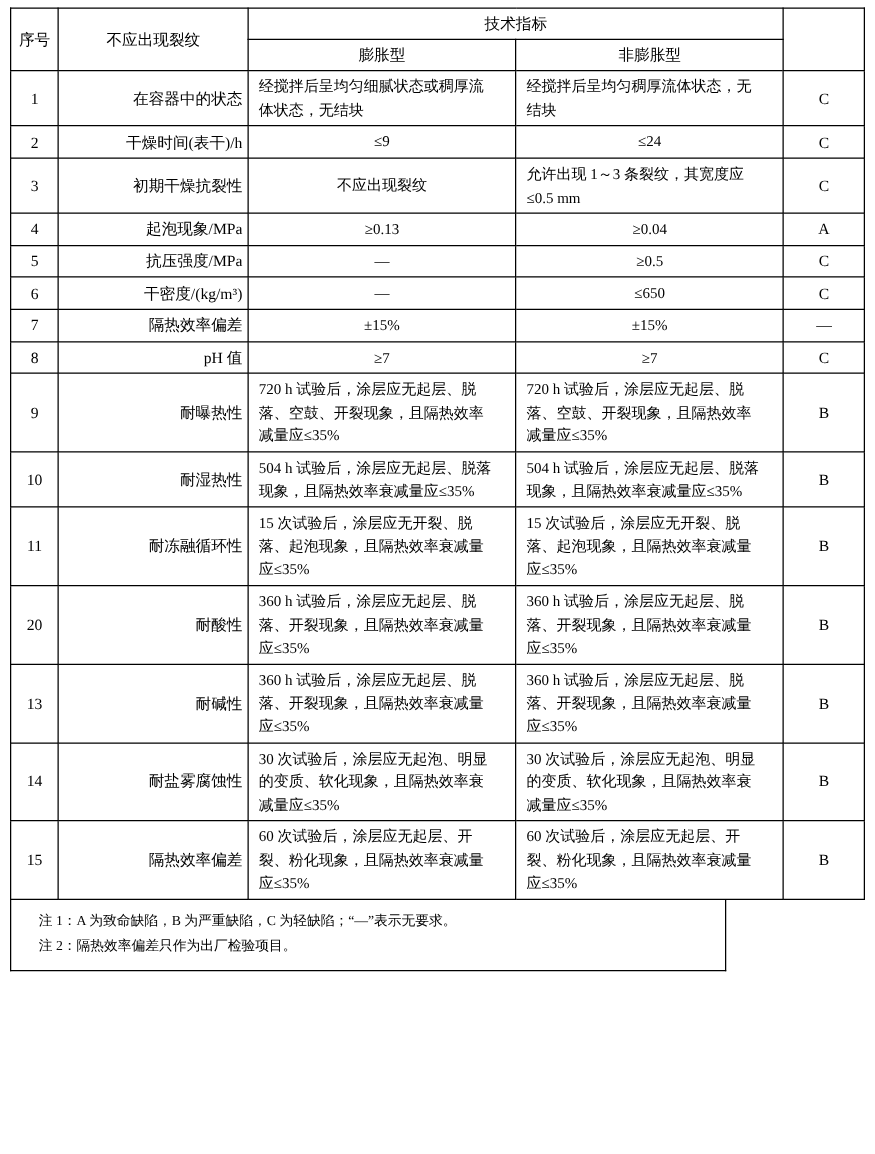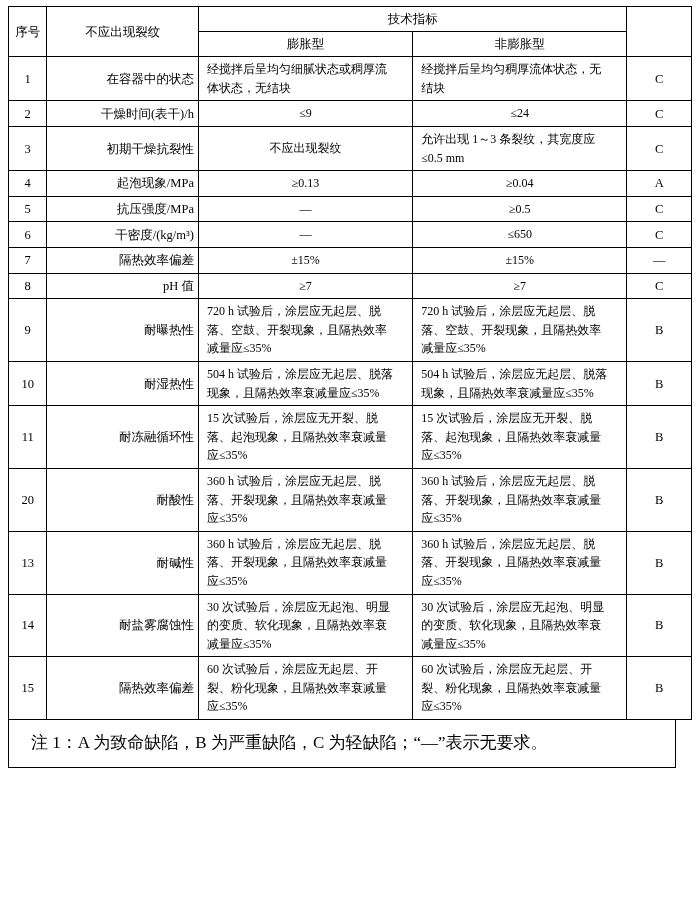--- a/index.html
+++ b/index.html
@@ -67,26 +67,26 @@
     padding-right: 14px;
   }
   td.c-def {
     text-align: center;
     font-size: 12.5px;
   }
   .dash {
     text-align: center;
   }
   .notes {
-    width: 668px;
+    width: 573px;
     box-sizing: border-box;
     border: 1px solid #000000;
     border-top: none;
     padding: 7px 10px 8px 22px;
-    font-size: 17px;
+    font-size: 11px;
     line-height: 1.85;
   }
   .notes div {
     white-space: nowrap;
   }
 </style>
 </head>
 <body>
 
 <div id="sheet">
@@ -234,15 +234,16 @@
         <td class="c-val just">60 次试验后，涂层应无起层、开裂、粉化现象，且隔热效率衰减量应≤35%</td>
         <td class="c-val just">60 次试验后，涂层应无起层、开裂、粉化现象，且隔热效率衰减量应≤35%</td>
         <td class="c-def">B</td>
       </tr>
 
     </tbody>
   </table>
 
   <div class="notes">
     <div>注 1：A 为致命缺陷，B 为严重缺陷，C 为轻缺陷；“—”表示无要求。</div>
+    <div>注 2：隔热效率偏差只作为出厂检验项目。</div>
   </div>
 
 </div>
 
 </body></html>

